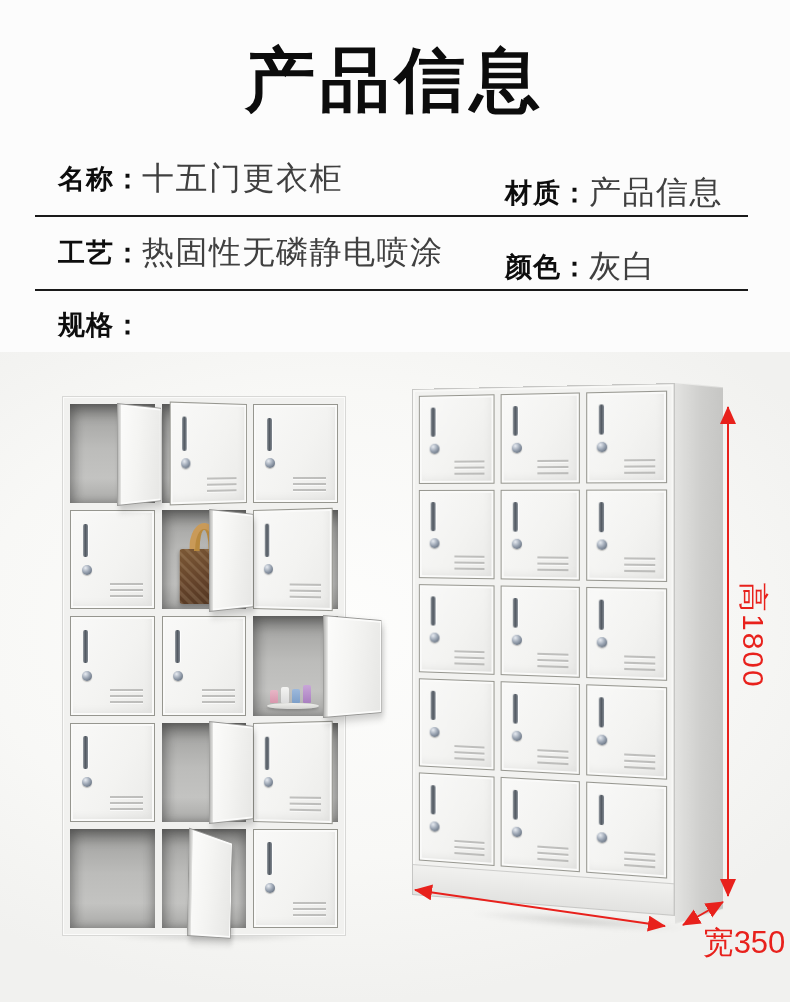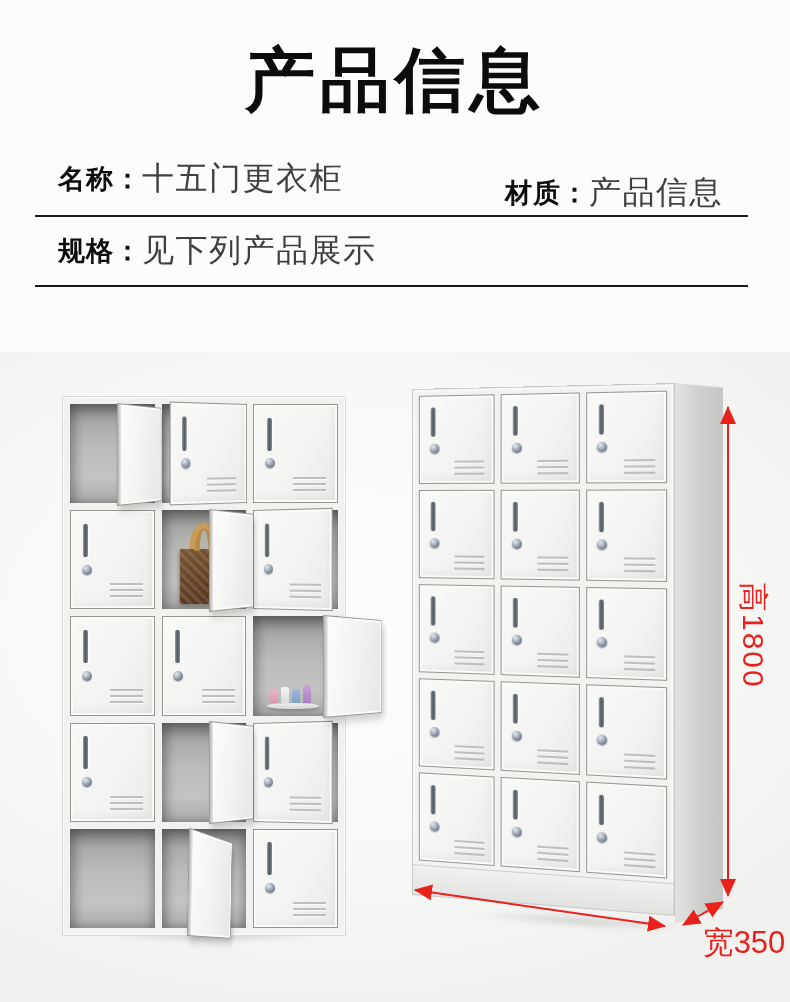--- a/index.html
+++ b/index.html
@@ -159,24 +159,33 @@
     <div class="spec-row r1">
       <div class="spec-cell c-left">
         <span class="spec-label">名称：</span>
         <span class="spec-value">十五门更衣柜</span>
       </div>
       <div class="spec-cell c-right">
         <span class="spec-label">材质：</span>
         <span class="spec-value">产品信息</span>
       </div>
     </div>
+    <div class="spec-row r2">
+      <div class="spec-cell c-left">
+        <span class="spec-label">工艺：</span>
+        <span class="spec-value">热固性无磷静电喷涂</span>
+      </div>
+      <div class="spec-cell c-right">
+        <span class="spec-label">颜色：</span>
+        <span class="spec-value">灰白</span>
+      </div>
+    </div>
     <div class="spec-row r3">
       <div class="spec-cell c-left">
         <span class="spec-label">规格：</span>
-        <span class="spec-value">见下列产品展示</span>
       </div>
       <div class="spec-cell c-right"></div>
     </div>
   </div>
 
   <div class="photo-zone"></div>
   <div class="shadow-l"></div>
   <div class="shadow-r"></div>
 
   <div id="open-locker">

